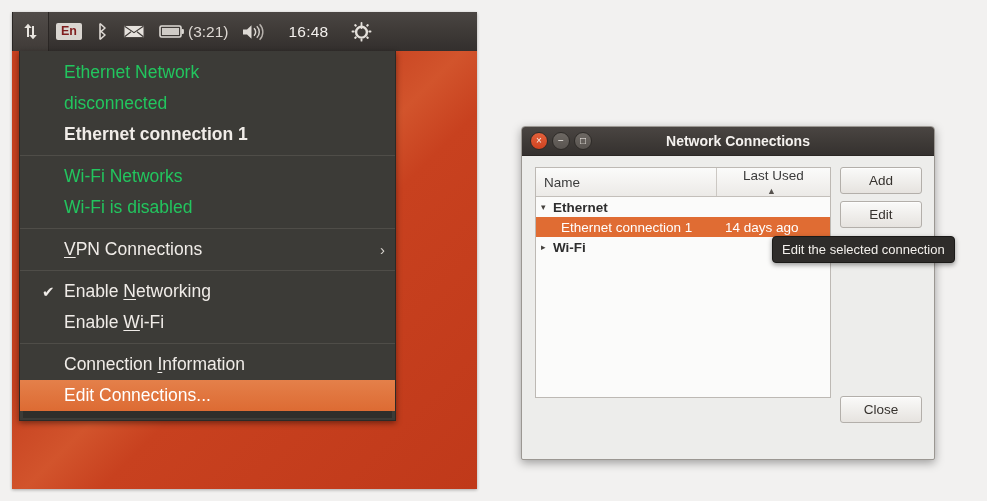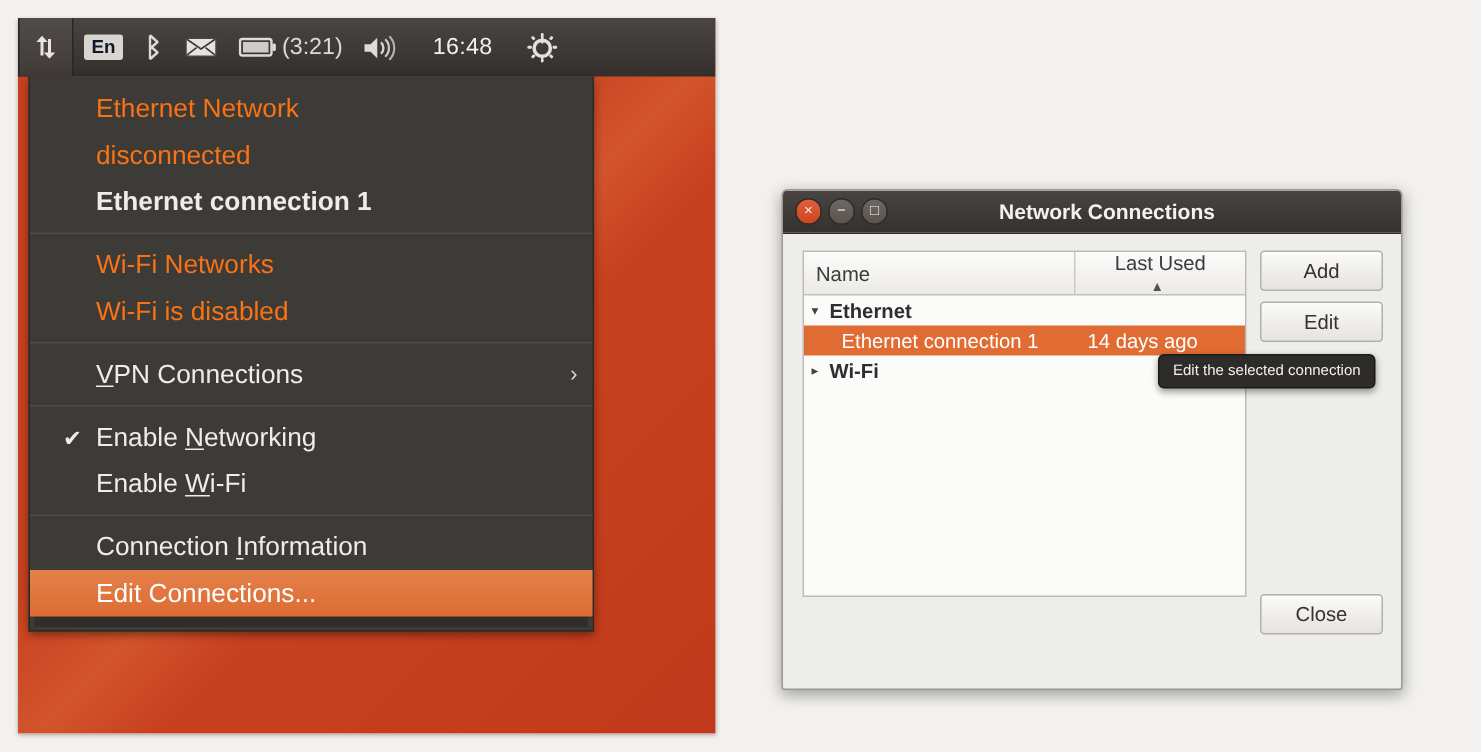--- a/index.html
+++ b/index.html
@@ -31,40 +31,40 @@
   }
   .tray-item.active{
     background:linear-gradient(to bottom,#514c49,#403b38);
     border-left:1px solid #2a2624;border-right:1px solid #2a2624;
     padding:0 9px;
   }
   .tray-item svg{display:block;}
   .clock{color:#f2efec;font-size:15.5px;letter-spacing:.2px;padding:0 9px;}
   .bat-txt{color:#ded9d4;font-size:15.5px;padding-left:3px;}
   .en-badge{
-    background:#d9d5d0;color:#0f172a;font-size:12.5px;font-weight:bold;
+    background:#d9d5d0;color:#7f1d1d;font-size:12.5px;font-weight:bold;
     padding:2px 5px;border-radius:2px;line-height:1.1;
   }
 
   
   .menu{
     position:absolute;left:7px;top:39px;width:375px;
     background:#3c3b37;
     border:1px solid #2b2a27;
     border-top:none;
     box-shadow:0 2px 6px rgba(0,0,0,.45);
     padding:0 0 0 0;
   }
   .menu-inner{padding:6px 0 0 0;}
   .mi{
     display:flex;align-items:center;
     height:31px;padding:0 10px 0 44px;
     font-size:17.5px;color:#f0ece8;white-space:nowrap;position:relative;
   }
-  .mi.dim{color:#f97316;}
+  .mi.dim{color:#22c55e;}
   .mi.bold{font-weight:bold;}
   .mi.sel{
     background:linear-gradient(to bottom,#e4804a,#dd6b33);
     color:#ffffff;
   }
   .mi .chk{position:absolute;left:22px;top:50%;transform:translateY(-50%);font-size:15px;color:#f0ece8;}
   .mi .arrow{margin-left:auto;font-size:15px;color:#d8d4cf;padding-left:14px;}
   .mi u{text-decoration:underline;text-underline-offset:2px;}
   .sep{height:1px;background:#4f4d48;margin:5px 0;}
   .menu-foot{height:9px;background:#3c3b37;}
@@ -130,21 +130,21 @@
     font-size:13.5px;color:#36322e;
     background:linear-gradient(to bottom,#fafaf9,#e6e3df);
     border:1px solid #b3afaa;border-radius:3px;
     box-shadow:0 1px 0 rgba(255,255,255,.7) inset;
     box-sizing:border-box;
   }
   .btn.close-btn{position:absolute;right:12px;bottom:24px;margin:0;}
   .tooltip{
     position:absolute;left:772px;top:236px;
     background:#2e2c2a;color:#f3f0ec;
-    font-size:10px;padding:5px 9px;border-radius:4px;
+    font-size:13px;padding:5px 9px;border-radius:4px;
     border:1px solid #1b1a18;
     box-shadow:0 2px 5px rgba(0,0,0,.4);
     white-space:nowrap;
   }
 </style>
 </head>
 <body>
 
 <div class="root">
 

